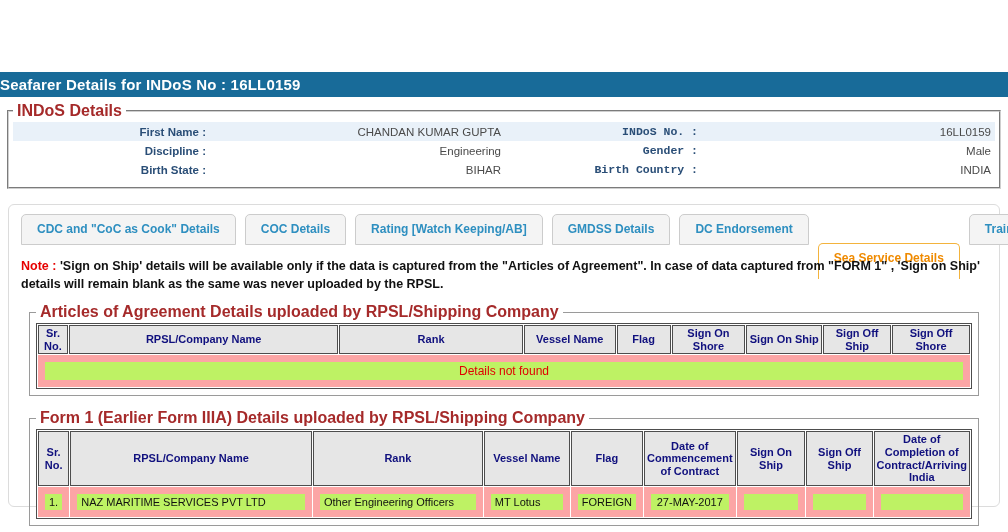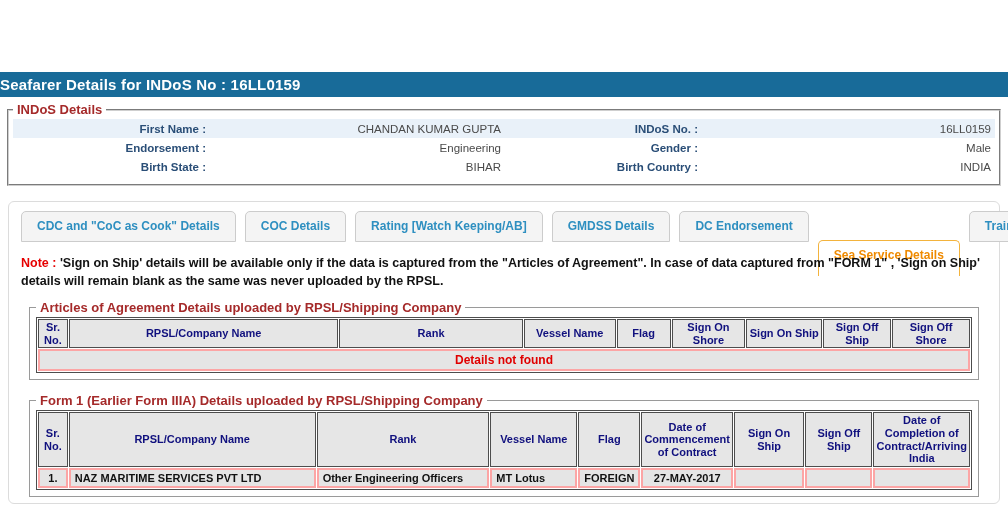--- a/index.html
+++ b/index.html
@@ -24,34 +24,34 @@
     letter-spacing:.2px;
   }
   
   fieldset.indos {
     margin:5px 7px 0 7px;
     border:2px groove #cfcfcf;
     padding:2px 4px 8px 4px;
   }
   fieldset.indos legend,
   fieldset.small legend {
-    font-size:13px;
+    font-size:16px;
     font-weight:bold;
     color:#a52a2a;
     padding:0 4px;
   }
   table.kv { width:100%; border-collapse:collapse; }
   table.kv tr { height:19px; }
   table.kv tr.striped { background:#e9f1f9; }
   table.kv td { font-size:11.5px; padding:1px 4px; vertical-align:middle;text-align:right; }
   td.lbl { font-weight:bold; color:#2a4e77; text-align:right; white-space:nowrap; }
   td.val { color:#4a4a4a; text-align:left; }
   td.lbl.c1 { width:197px; }
   td.val.c2 { width:295px; }
-  td.lbl.c3 { width:197px; }
+  td.lbl.c3 { width:197px;font-family:Liberation Mono, monospace; }
   
   .panel {
     margin:15px 8px 0 8px;
     width:992px;
     height:303px;
     background:#ffffff;
     border:1px solid #dcdcdc;
     border-radius:6px;
     position:relative;
   }
@@ -107,24 +107,24 @@
     background:#e6e6e6;
     color:#10107e;
     font-size:11px;
     font-weight:bold;
     text-align:center;
     vertical-align:middle;
     padding:1px 2px;
     line-height:1.15;
   }
   table.grid td {
-    border:2px solid #fca5a5;
-    background:#e5e5e5;
+    border:7px solid #fca5a5;
+    background:#bef264;
     font-size:11px;
-    font-weight:bold;
+    font-weight:normal;
     color:#111111;
     padding:2px 4px;
     height:15px;
     vertical-align:middle;
   }
   table.grid td.center { text-align:center; }
   table.grid td.left { text-align:left; }
   td.notfound {
     color:#e00000 !important;
     font-size:12px !important;
@@ -149,21 +149,21 @@
   <legend>INDoS Details</legend>
   <table class="kv">
     <tbody>
         <tr class="striped">
       <td class="lbl c1">First Name :</td>
       <td class="val c2">CHANDAN KUMAR GUPTA</td>
       <td class="lbl c3">INDoS No. :</td>
       <td class="val">16LL0159</td>
     </tr>
     <tr>
-      <td class="lbl c1">Endorsement :</td>
+      <td class="lbl c1">Discipline :</td>
       <td class="val c2">Engineering</td>
       <td class="lbl c3">Gender :</td>
       <td class="val">Male</td>
     </tr>
     <tr>
       <td class="lbl c1">Birth State :</td>
       <td class="val c2">BIHAR</td>
       <td class="lbl c3">Birth Country :</td>
       <td class="val">INDIA</td>
     </tr>

